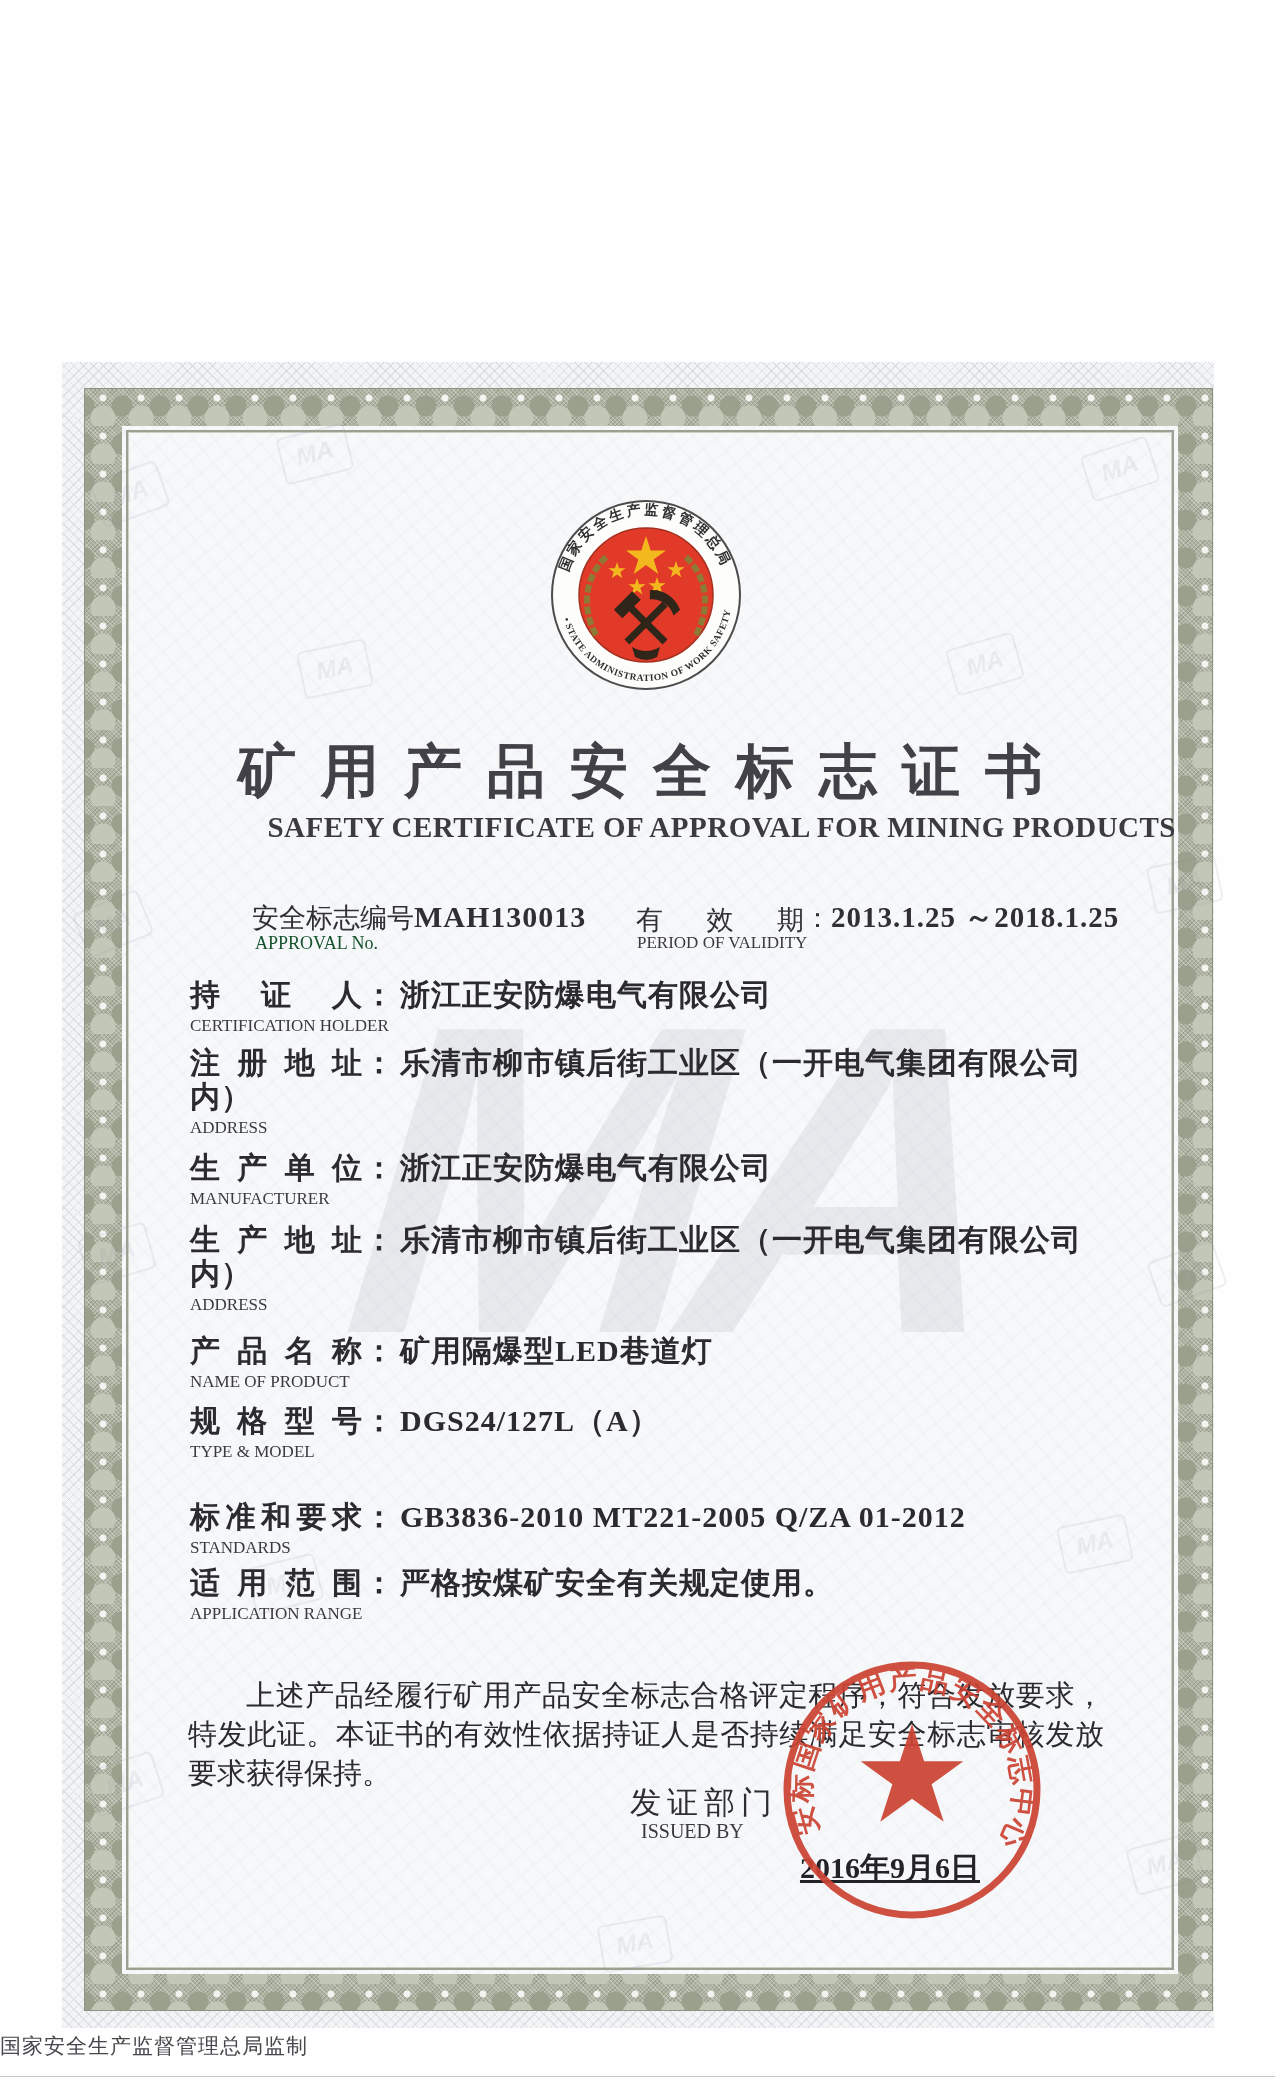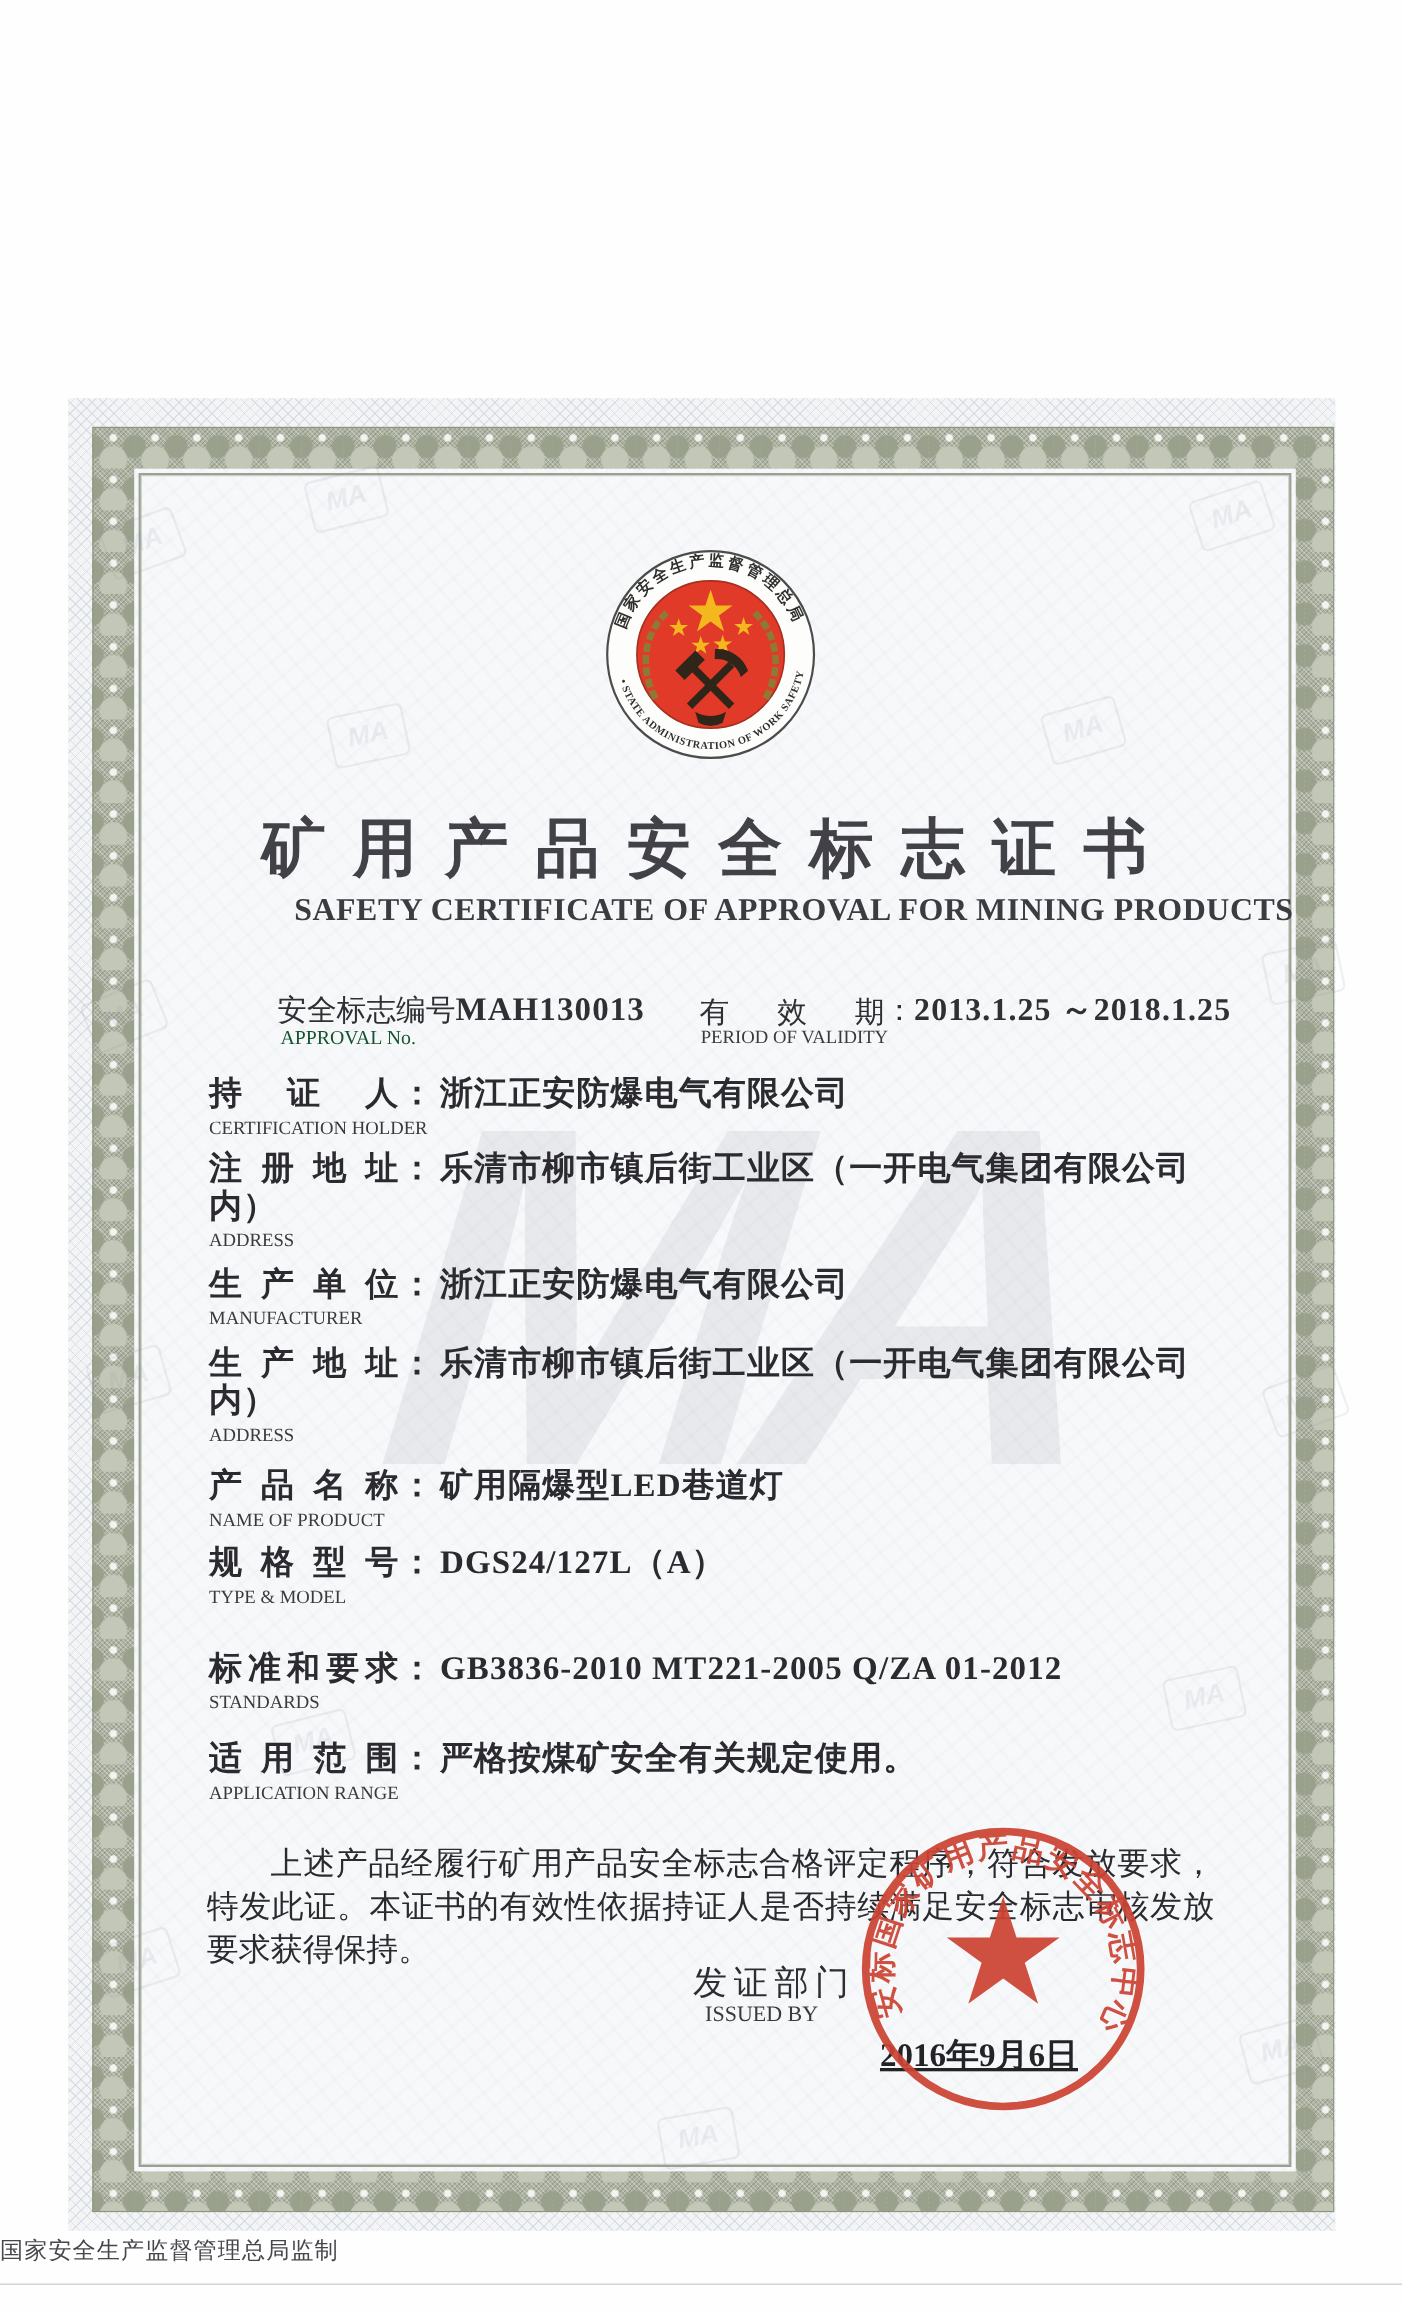--- a/index.html
+++ b/index.html
@@ -65,21 +65,21 @@
   .zh-label{display:inline-block;width:172px;text-align:justify;text-align-last:justify;vertical-align:bottom;font-weight:bold;}
   .zh-colon{font-weight:bold;padding:0 6px 0 2px;}
   .zh-value{font-weight:bold;letter-spacing:1px;}
   .en-line{font-size:17px;line-height:20px;margin-top:4px;color:#3a3a3e;}
   .field-row:nth-of-type(1){margin-bottom:10px;}
   .field-row:nth-of-type(2){margin-bottom:13px;}
   .field-row:nth-of-type(3){margin-bottom:14px;}
   .field-row:nth-of-type(4){margin-bottom:19px;}
   .field-row:nth-of-type(5){margin-bottom:12px;}
   .field-row:nth-of-type(6){margin-bottom:38px;}
-  .field-row:nth-of-type(7){margin-bottom:24px;}
+  .field-row:nth-of-type(7){margin-bottom:8px;}
   .field-row:nth-of-type(8){margin-bottom:22px;}
 
   .statement{left:188px;top:1676px;width:916px;font-size:29px;line-height:39px;
     text-indent:2em;text-align:justify;color:#2b2b2f;}
 
   .issued-zh{left:630px;top:1782px;font-size:31px;letter-spacing:6px;color:#2e2e32;}
   .issued-en{left:641px;top:1820px;font-size:20px;color:#3a3a3e;}
   .issue-date{left:800px;top:1848px;font-size:30px;font-weight:bold;color:#232327;z-index:2;text-decoration:underline;}
 
   .stamp{left:772px;top:1650px;z-index:3;opacity:.93;}

